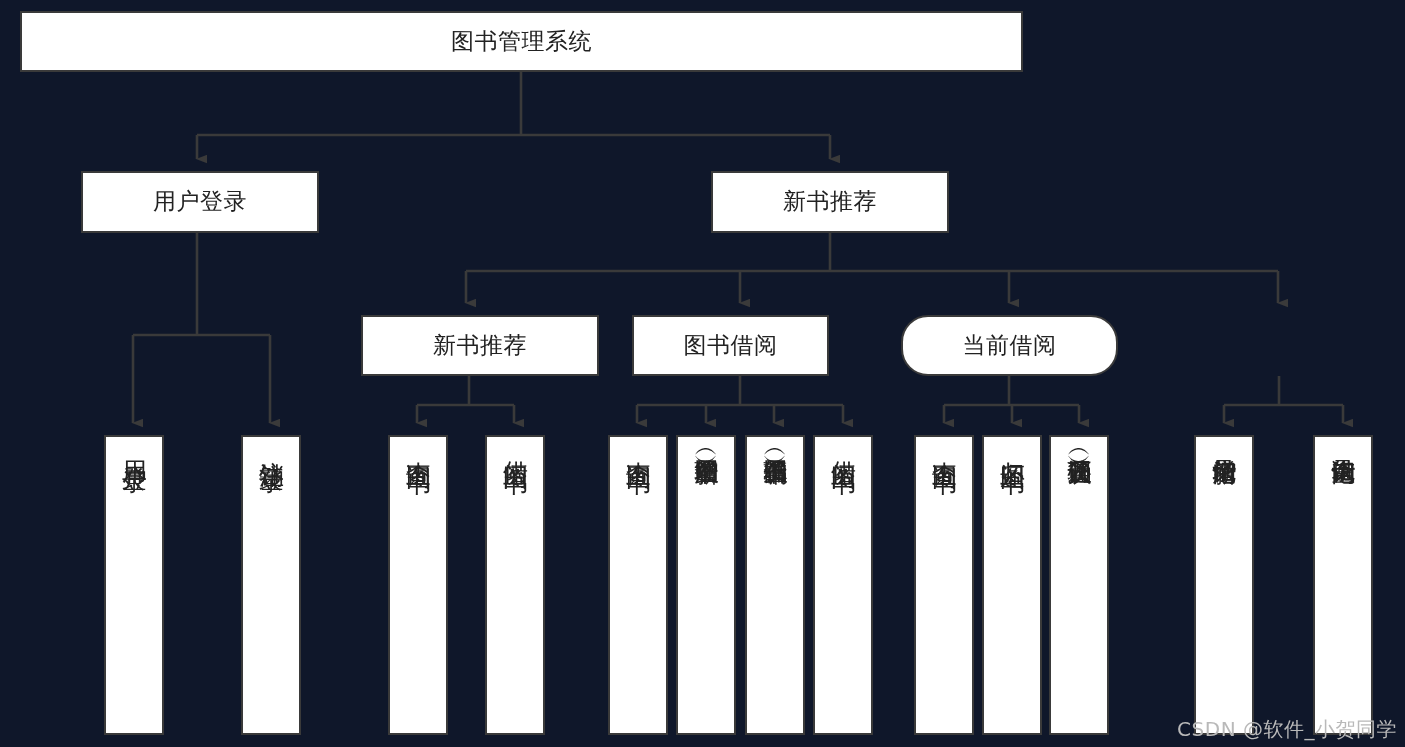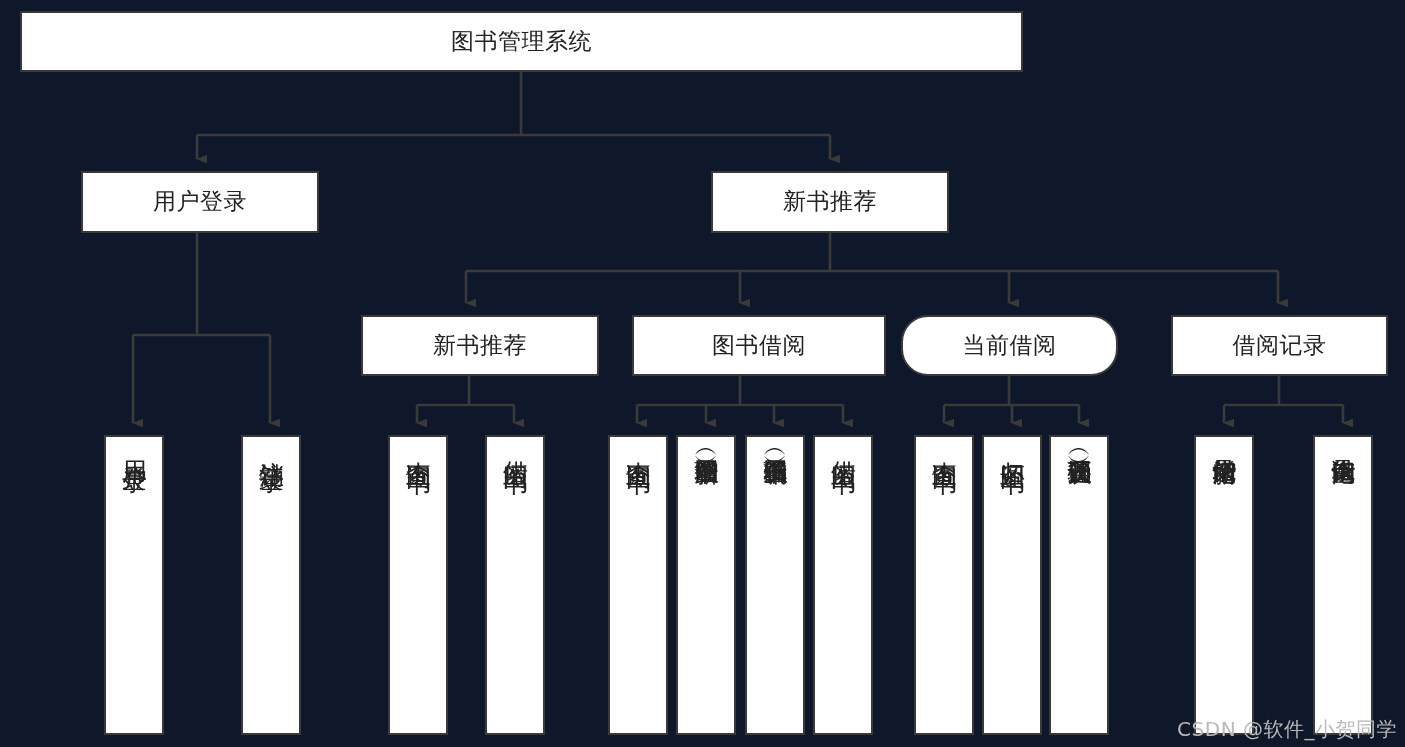--- a/index.html
+++ b/index.html
@@ -140,31 +140,28 @@
   </div>
 
   <div class="node horizontal" style="left:711px; top:171px; width:238px; height:62px;">
     <span class="label">新书推荐</span>
   </div>
 
   <div class="node horizontal" style="left:361px; top:315px; width:238px; height:61px;">
     <span class="label">新书推荐</span>
   </div>
 
-  <div class="node horizontal" style="left:632px; top:315px; width:254px; height:61px;">
+  <div class="node horizontal" style="left:632px; top:315px; width:197px; height:61px;">
     <span class="label">图书借阅</span>
   </div>
 
   <div class="node horizontal" style="left:901px; top:315px; width:217px; height:61px;border-radius:27px;">
     <span class="label">当前借阅</span>
   </div>
 
-  <div class="node horizontal" style="left:1171px; top:315px; width:217px; height:61px;">
-    <span class="label">借阅记录</span>
-  </div>
 
   <div class="node vertical" style="left:104px; top:435px; width:60px; height:300px;">
     <span class="label">用户登录</span>
   </div>
 
   <div class="node vertical" style="left:241px; top:435px; width:60px; height:300px;">
     <span class="label">注销登录</span>
   </div>
 
   <div class="node vertical" style="left:388px; top:435px; width:60px; height:300px;">

